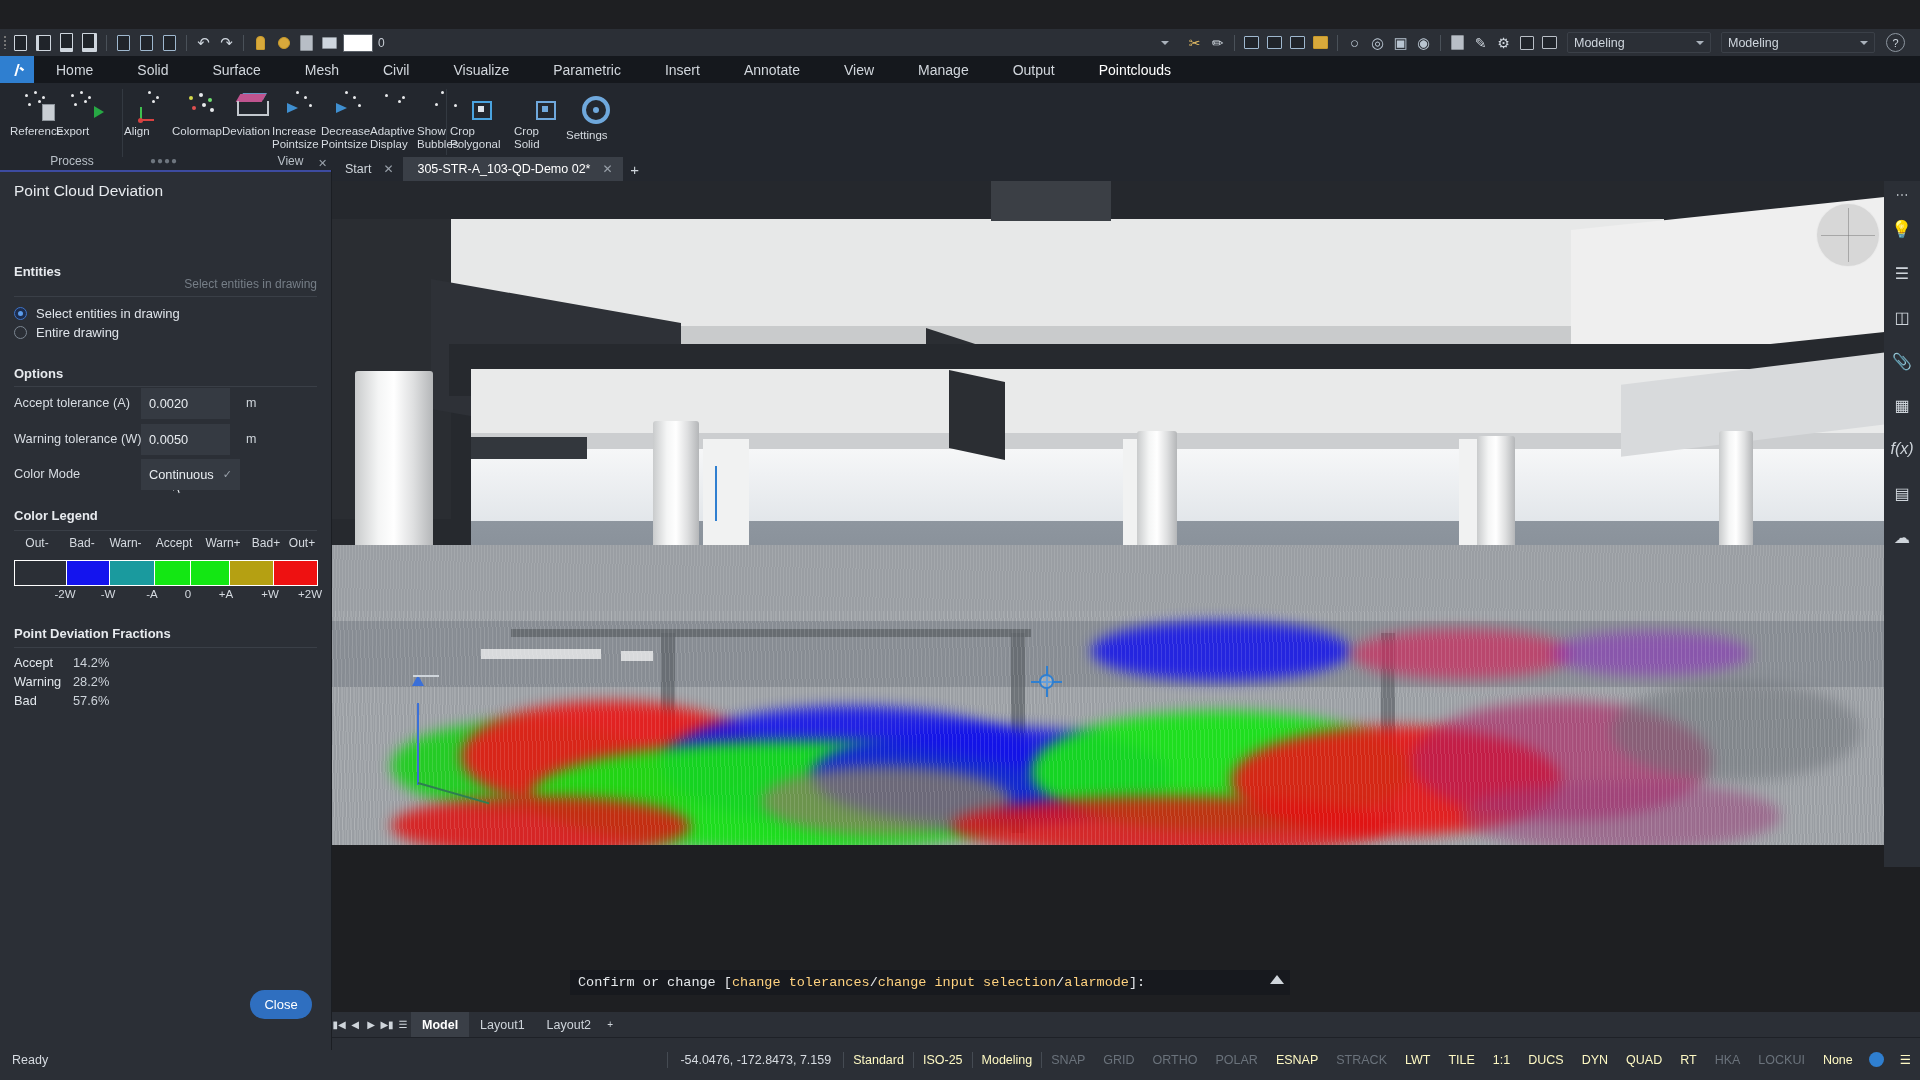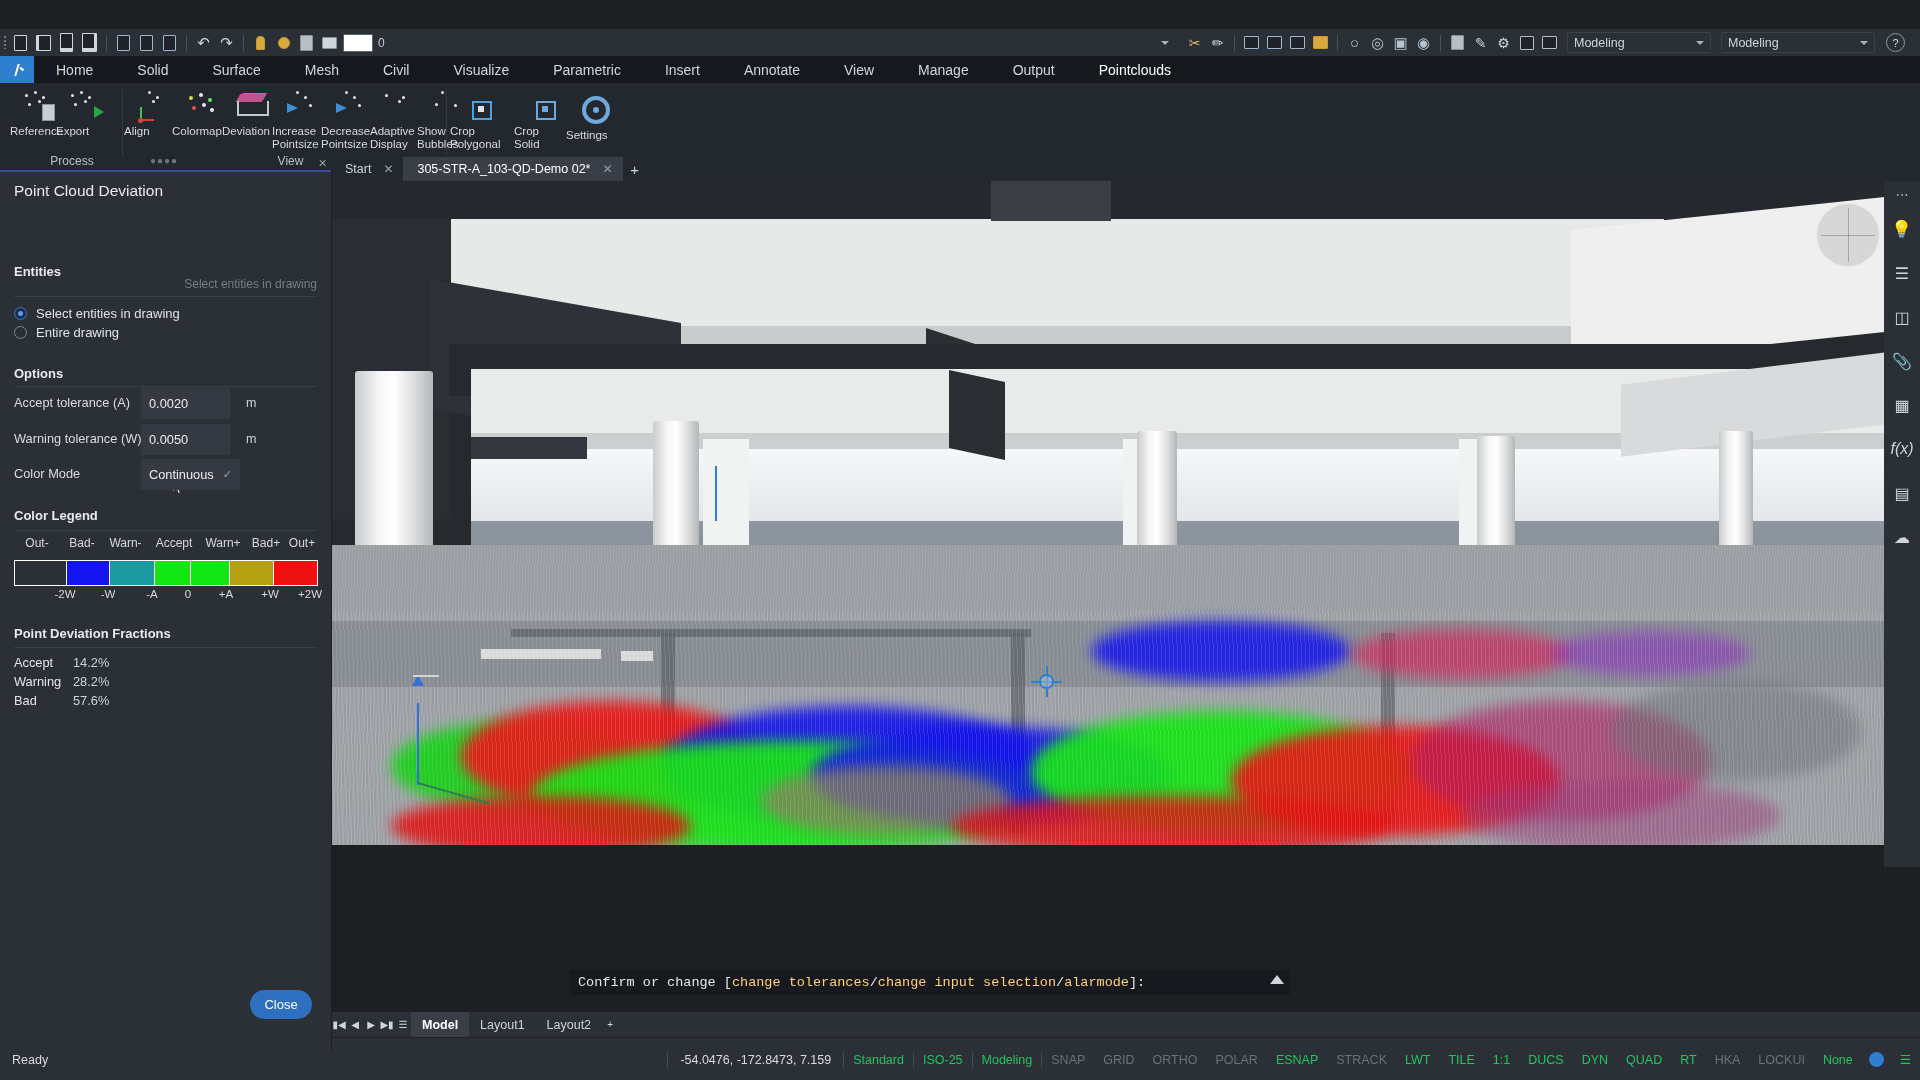--- a/index.html
+++ b/index.html
@@ -231,21 +231,21 @@
   .navbtn{width:16px;height:25px;display:flex;align-items:center;justify-content:center;
     color:#cfd5db;font-size:10px;cursor:default;}
   .mtab{height:25px;display:flex;align-items:center;padding:0 11px;font-size:12.5px;
     color:#cfd5db;cursor:default;}
   .mtab.active{color:#ffffff;font-weight:bold;background:#3a3f47;}
 
   
   .statusbar{position:absolute;left:0;top:1037px;width:1920px;height:43px;
     background:#2b2f36;display:flex;align-items:center;border-top:1px solid #1e2127;}
   .sb-ready{margin-left:12px;font-size:12.5px;color:#d6dbe1;}
-  .sb-item{font-size:12.5px;color:#22c55e;padding:0 9px;white-space:nowrap;cursor:default;}
+  .sb-item{font-size:12.5px;color:#fef9c3;padding:0 9px;white-space:nowrap;cursor:default;}
   .sb-item.dim{color:#6a727b;}
   .sb-sep{width:1px;height:16px;background:#454b53;}
   .sb-coords{font-size:12.5px;color:#d6dbe1;padding:0 12px;}
   .sb-lamp{width:15px;height:15px;border-radius:50%;background:#2f7fd0;margin:0 7px;}
 </style>
 </head>
 <body>
 
 <div class="app">
 

